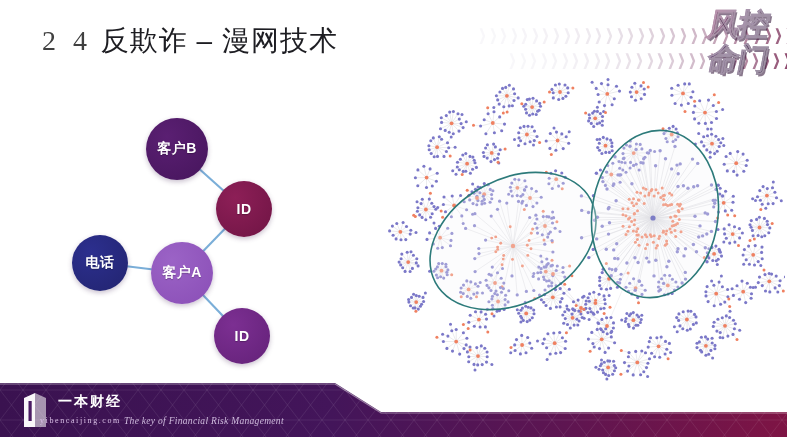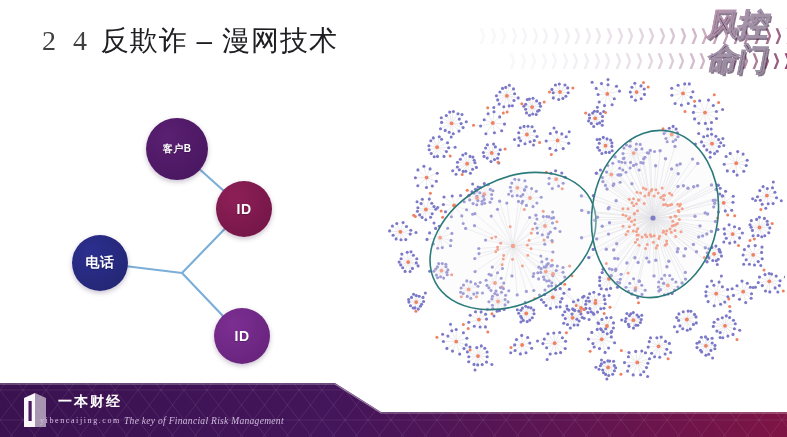--- a/index.html
+++ b/index.html
@@ -264,28 +264,31 @@
     <div class="ln ln2">命门</div>
   </div>
 
   <div id="node-graph">
     <svg id="ng-edges" width="275" height="275">
         <line x1="122" y1="44" x2="189" y2="104" stroke="#7aaed8" stroke-width="2.1"></line>
         <line x1="189" y1="104" x2="127" y2="168" stroke="#7aaed8" stroke-width="2.1"></line>
         <line x1="45" y1="158" x2="127" y2="168" stroke="#7aaed8" stroke-width="2.1"></line>
         <line x1="127" y1="168" x2="187" y2="231" stroke="#7aaed8" stroke-width="2.1"></line>
       </svg>
-  <div class="gnode" style="left: 91px; top: 13px; width: 62px; height: 62px; font-size: 10px; background: radial-gradient(circle at 34% 30%, rgb(90, 31, 114) 0%, rgb(70, 21, 92) 100%);">
+  <div class="gnode" style="left: 91px; top: 13px; width: 62px; height: 62px; font-size: 14px; background: radial-gradient(circle at 34% 30%, rgb(90, 31, 114) 0%, rgb(70, 21, 92) 100%);">
         <span>客户B</span>
       </div>
       <div class="gnode" style="left: 161px; top: 76px; width: 56px; height: 56px; font-size: 14px; background: radial-gradient(circle at 34% 30%, rgb(141, 31, 87) 0%, rgb(111, 20, 68) 100%);">
         <span>ID</span>
       </div>
       <div class="gnode" style="left: 17px; top: 130px; width: 56px; height: 56px; font-size: 14px; background: radial-gradient(circle at 34% 30%, rgb(44, 47, 142) 0%, rgb(34, 36, 111) 100%);">
         <span>电话</span>
+      </div>
+      <div class="gnode" style="left: 96px; top: 137px; width: 62px; height: 62px; font-size: 14px; background: radial-gradient(circle at 34% 30%, rgb(155, 99, 198) 0%, rgb(138, 78, 182) 100%);">
+        <span>客户A</span>
       </div>
       <div class="gnode" style="left: 159px; top: 203px; width: 56px; height: 56px; font-size: 14px; background: radial-gradient(circle at 34% 30%, rgb(124, 47, 146) 0%, rgb(99, 33, 120) 100%);">
         <span>ID</span>
       </div>
     </div>
 
   <div id="network">
     <svg id="nw-svg" width="400" height="305">
         <g>
           <line x1="93.0" y1="278.1" x2="82.4" y2="273.9" stroke="#d7d7dc" stroke-width="1" opacity="0.5"></line>

